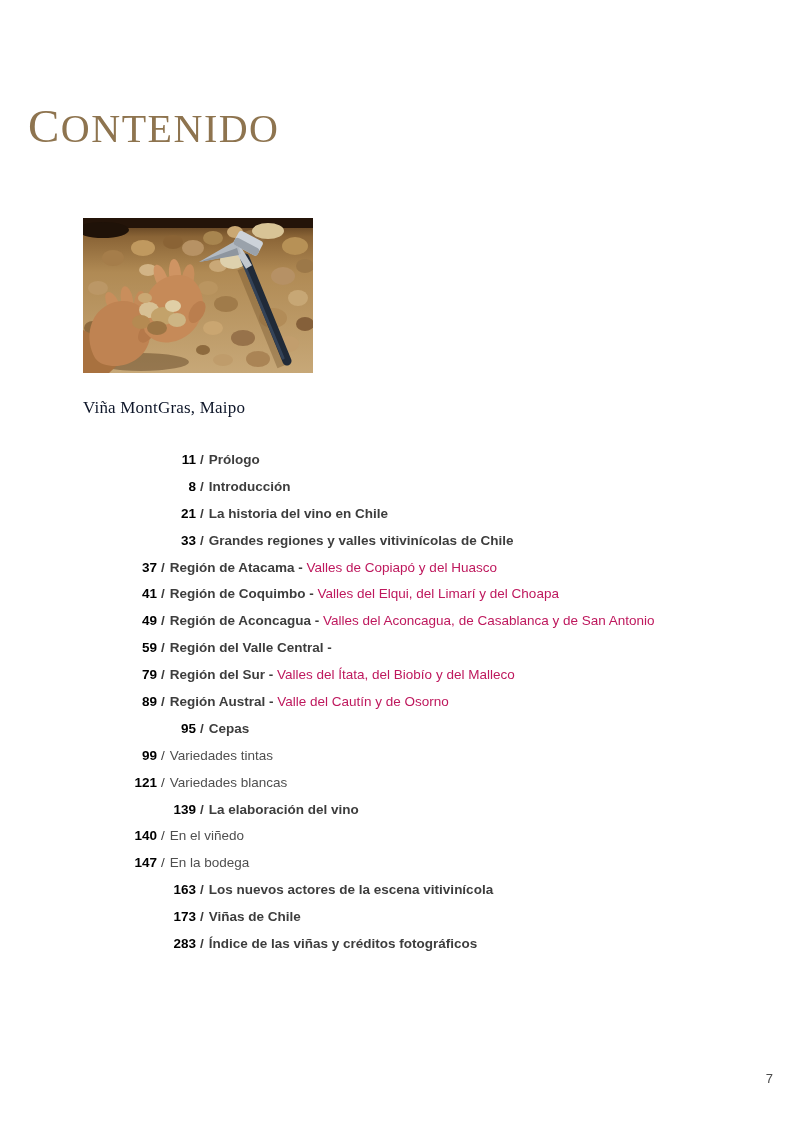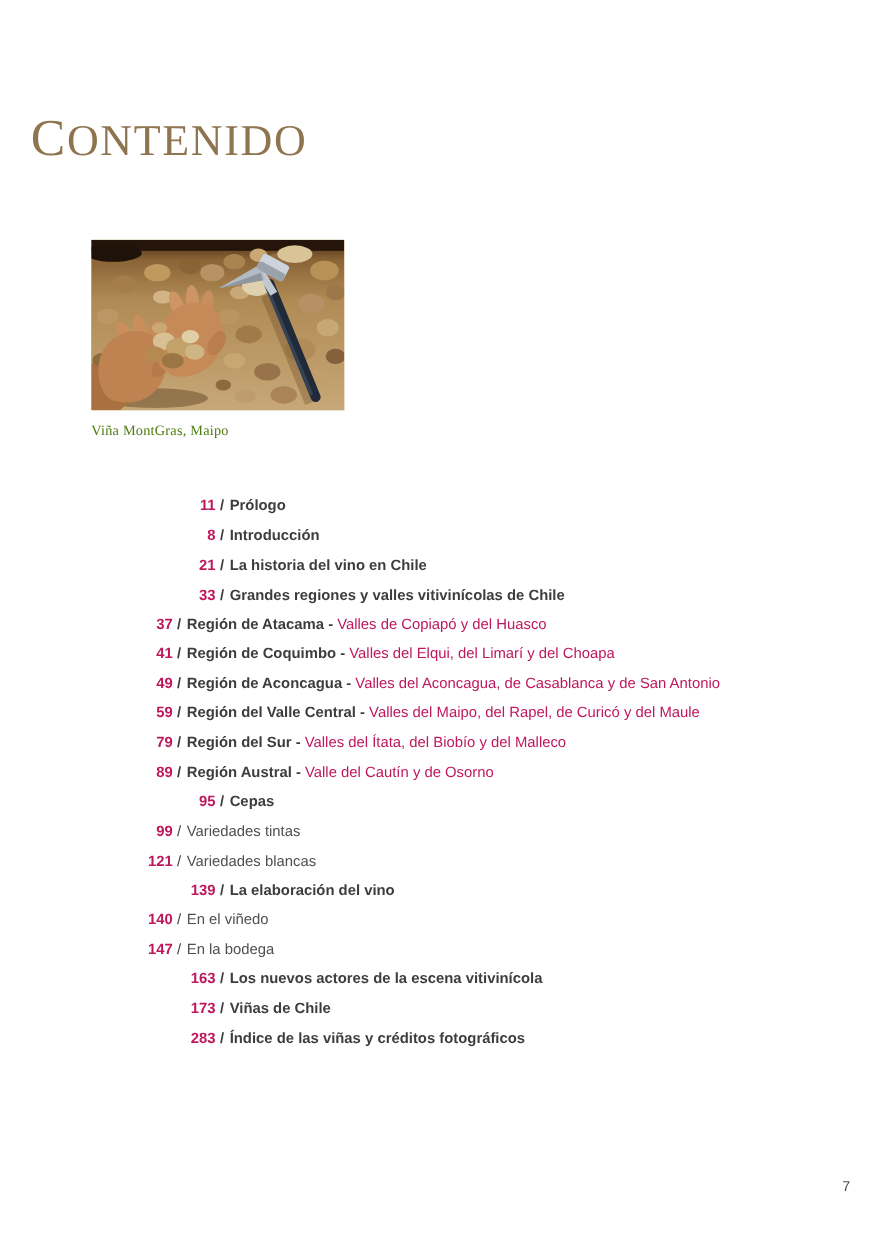--- a/index.html
+++ b/index.html
@@ -12,31 +12,31 @@
     position:absolute; left:28px; top:94px;
     font-family:"Liberation Serif", serif; font-weight:400;
     color:#8e744f; font-size:40px; letter-spacing:1.5px;
     text-transform:uppercase; line-height:1.4;
   }
   .title::first-letter { font-size:47px; }
   .figure { position:absolute; left:83px; top:218px; width:230px; }
   .photo { width:230px; height:155px; overflow:hidden; background:#b99259; }
   .photo svg { display:block; }
   .caption {
-    margin-top:10px; font-family:"Liberation Serif", serif;
-    font-size:13px; color:#4d7c0f; letter-spacing:0.2px;
+    margin-top:25px; font-family:"Liberation Serif", serif;
+    font-size:17px; color:#0f172a; letter-spacing:0.2px;
   }
   .toc { position:absolute; left:0; top:446px; width:770px; }
   .toc-row {
     display:flex; align-items:center; height:26.9px;
     font-size:13.5px; color:#3d3d3d; white-space:pre;
   }
   .toc-row.l0 { padding-left:150px; }
   .toc-row.l1 { padding-left:111px; }
-  .toc-num { display:inline-block; width:46px; text-align:right; color:#be185d; }
+  .toc-num { display:inline-block; width:46px; text-align:right; color:#000000; }
   .bold .toc-num, .bold .toc-sep, .bold .toc-title { font-weight:700; }
   .regular .toc-num { font-weight:700; }
   .regular .toc-title { font-weight:400; color:#4f4f4f; }
   .toc-sep { padding:0 5px 0 4px; }
   .toc-rest { font-weight:400; color:#be185d; }
   .folio {
     position:absolute; right:27px; top:1071px;
     font-size:13px; color:#4c4c4c;
   }
 </style>
@@ -162,21 +162,20 @@
       <div class="toc-row l1 bold">
     <span class="toc-num">49</span>
     <span class="toc-sep">/</span>
     <span class="toc-title">Región de Aconcagua -</span>
     <span class="toc-rest"> Valles del Aconcagua, de Casablanca y de San Antonio</span>
   </div>
       <div class="toc-row l1 bold">
     <span class="toc-num">59</span>
     <span class="toc-sep">/</span>
     <span class="toc-title">Región del Valle Central -</span>
-    <span class="toc-rest"> Valles del Maipo, del Rapel, de Curicó y del Maule</span>
   </div>
       <div class="toc-row l1 bold">
     <span class="toc-num">79</span>
     <span class="toc-sep">/</span>
     <span class="toc-title">Región del Sur -</span>
     <span class="toc-rest"> Valles del Ítata, del Biobío y del Malleco</span>
   </div>
       <div class="toc-row l1 bold">
     <span class="toc-num">89</span>
     <span class="toc-sep">/</span>

